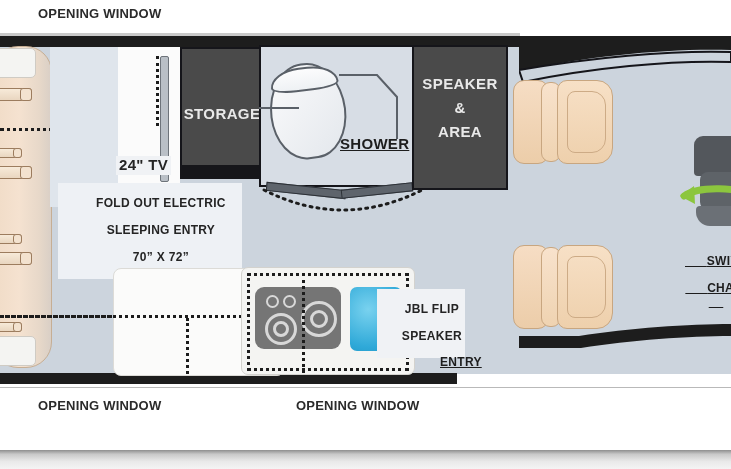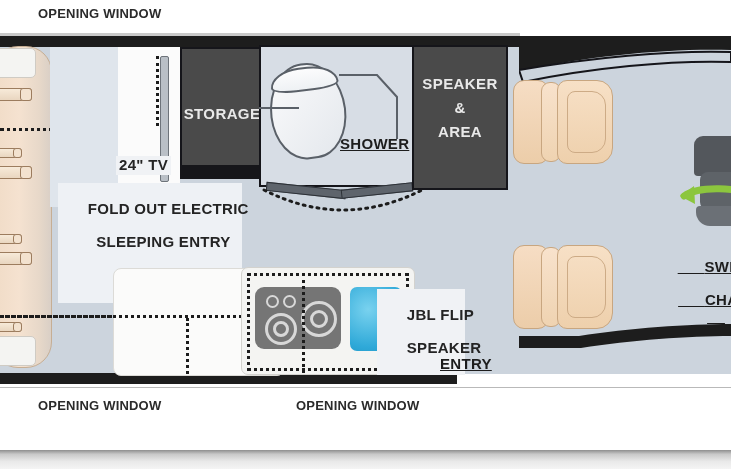--- a/index.html
+++ b/index.html
@@ -90,21 +90,21 @@
   .seat .cush:after{content:"";position:absolute;left:9px;top:10px;right:6px;bottom:10px;
     border:1px solid #cdab86;border-radius:8px 14px 14px 8px;}
 
   
   .swivel{position:absolute;}
   .sw-back{position:absolute;background:#53575c;border-radius:9px 9px 4px 4px;}
   .sw-seat{position:absolute;background:#5e6368;border-radius:7px;}
   .sw-base{position:absolute;background:#6b7076;border-radius:4px 4px 14px 14px;}
   .sw-arrow{position:absolute;}
 
-  .label{position:absolute;font-weight:bold;color:#242424;font-size:15px;
+  .label{position:absolute;font-weight:bold;color:#242424;font-size:12px;
     letter-spacing:.3px;line-height:1.12;background:#f0f2f5;padding:1px 3px;white-space:pre;}
   .label.plain{background:transparent;text-decoration:underline;}
   .label.center{text-align:center;}
 
   .bottomfade{position:absolute;left:0;top:450px;width:731px;height:19px;
     background:linear-gradient(180deg,#8e8e8e 0%,#c8c8c8 22%,#e9e9e9 60%,#f4f4f4 100%);}
   .hairline{position:absolute;left:0;width:731px;height:1px;background:#b9b9b9;}
 </style>
 </head>
 <body>

